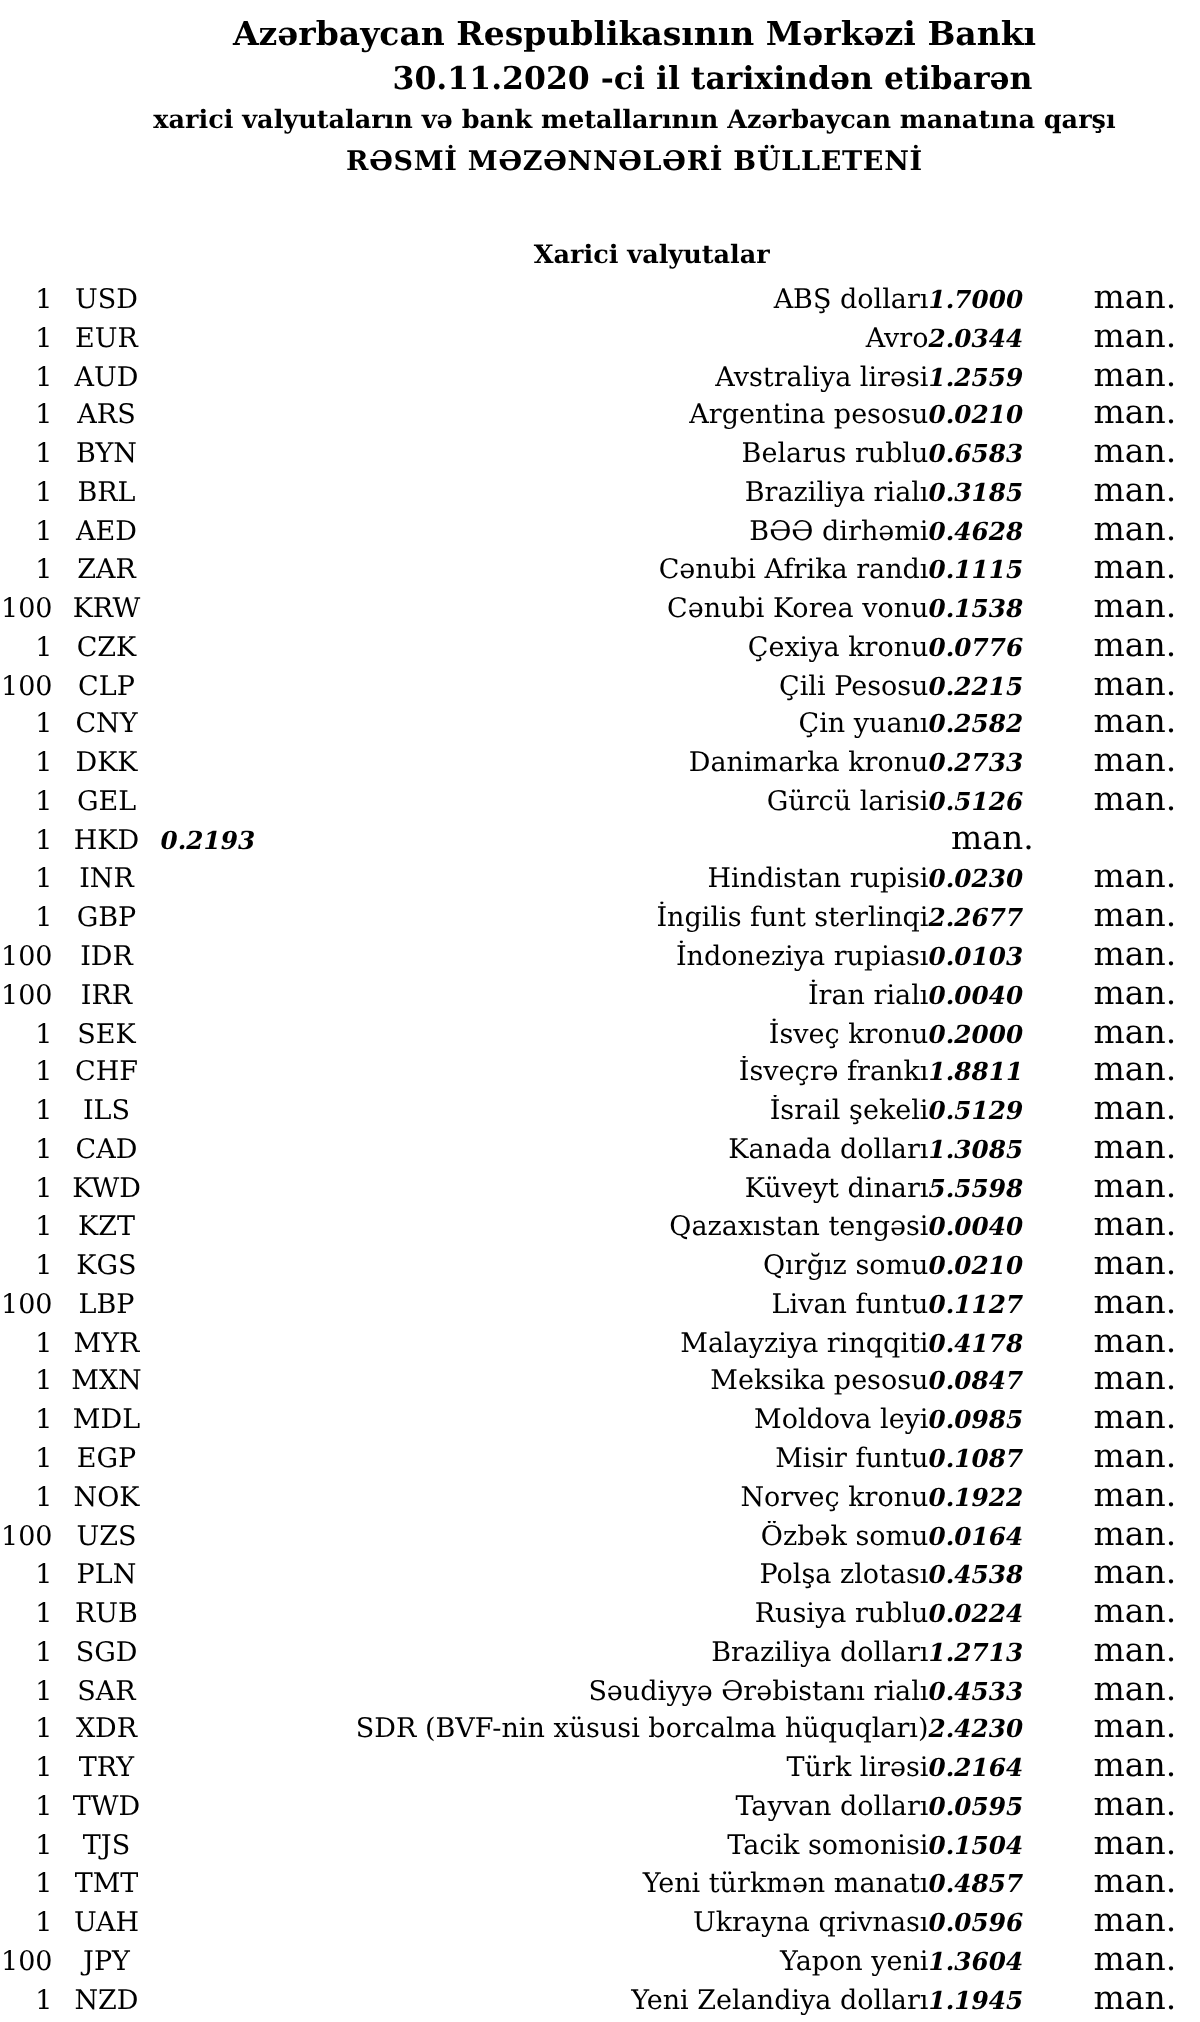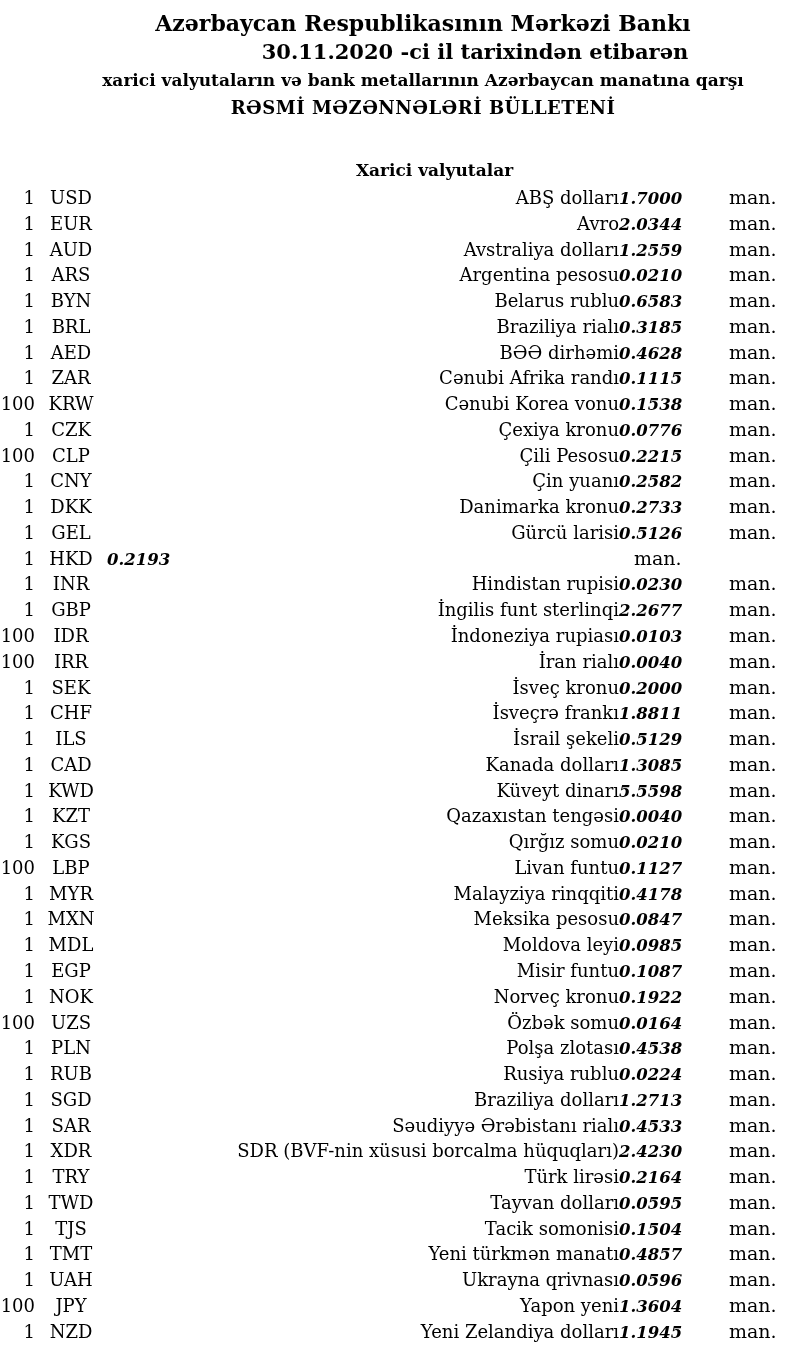--- a/index.html
+++ b/index.html
@@ -87,21 +87,21 @@
   .rate {
     text-align: left;
     font-size: 16.5px;
     font-weight: bold;
     font-style: italic;
     white-space: nowrap;
   }
   .unit {
     text-align: left;
     padding-left: 15px;
-    font-size: 19px;
+    font-size: 22px;
     white-space: nowrap;
   }
 </style>
 </head>
 <body>
 
 <div class="page">
   <div class="header">
     <div class="bank-name">Azərbaycan Respublikasının Mərkəzi Bankı</div>
     <div class="date-line">30.11.2020 -ci il tarixindən etibarən</div>
@@ -122,21 +122,21 @@
       <div class="row">
     <span class="qty">1</span>
     <span class="code">EUR</span>
     <span class="name">Avro</span>
     <span class="rate">2.0344</span>
     <span class="unit">man.</span>
   </div>
       <div class="row">
     <span class="qty">1</span>
     <span class="code">AUD</span>
-    <span class="name">Avstraliya dolları</span>
+    <span class="name">Avstraliya lirəsi</span>
     <span class="rate">1.2559</span>
     <span class="unit">man.</span>
   </div>
       <div class="row">
     <span class="qty">1</span>
     <span class="code">ARS</span>
     <span class="name">Argentina pesosu</span>
     <span class="rate">0.0210</span>
     <span class="unit">man.</span>
   </div>

